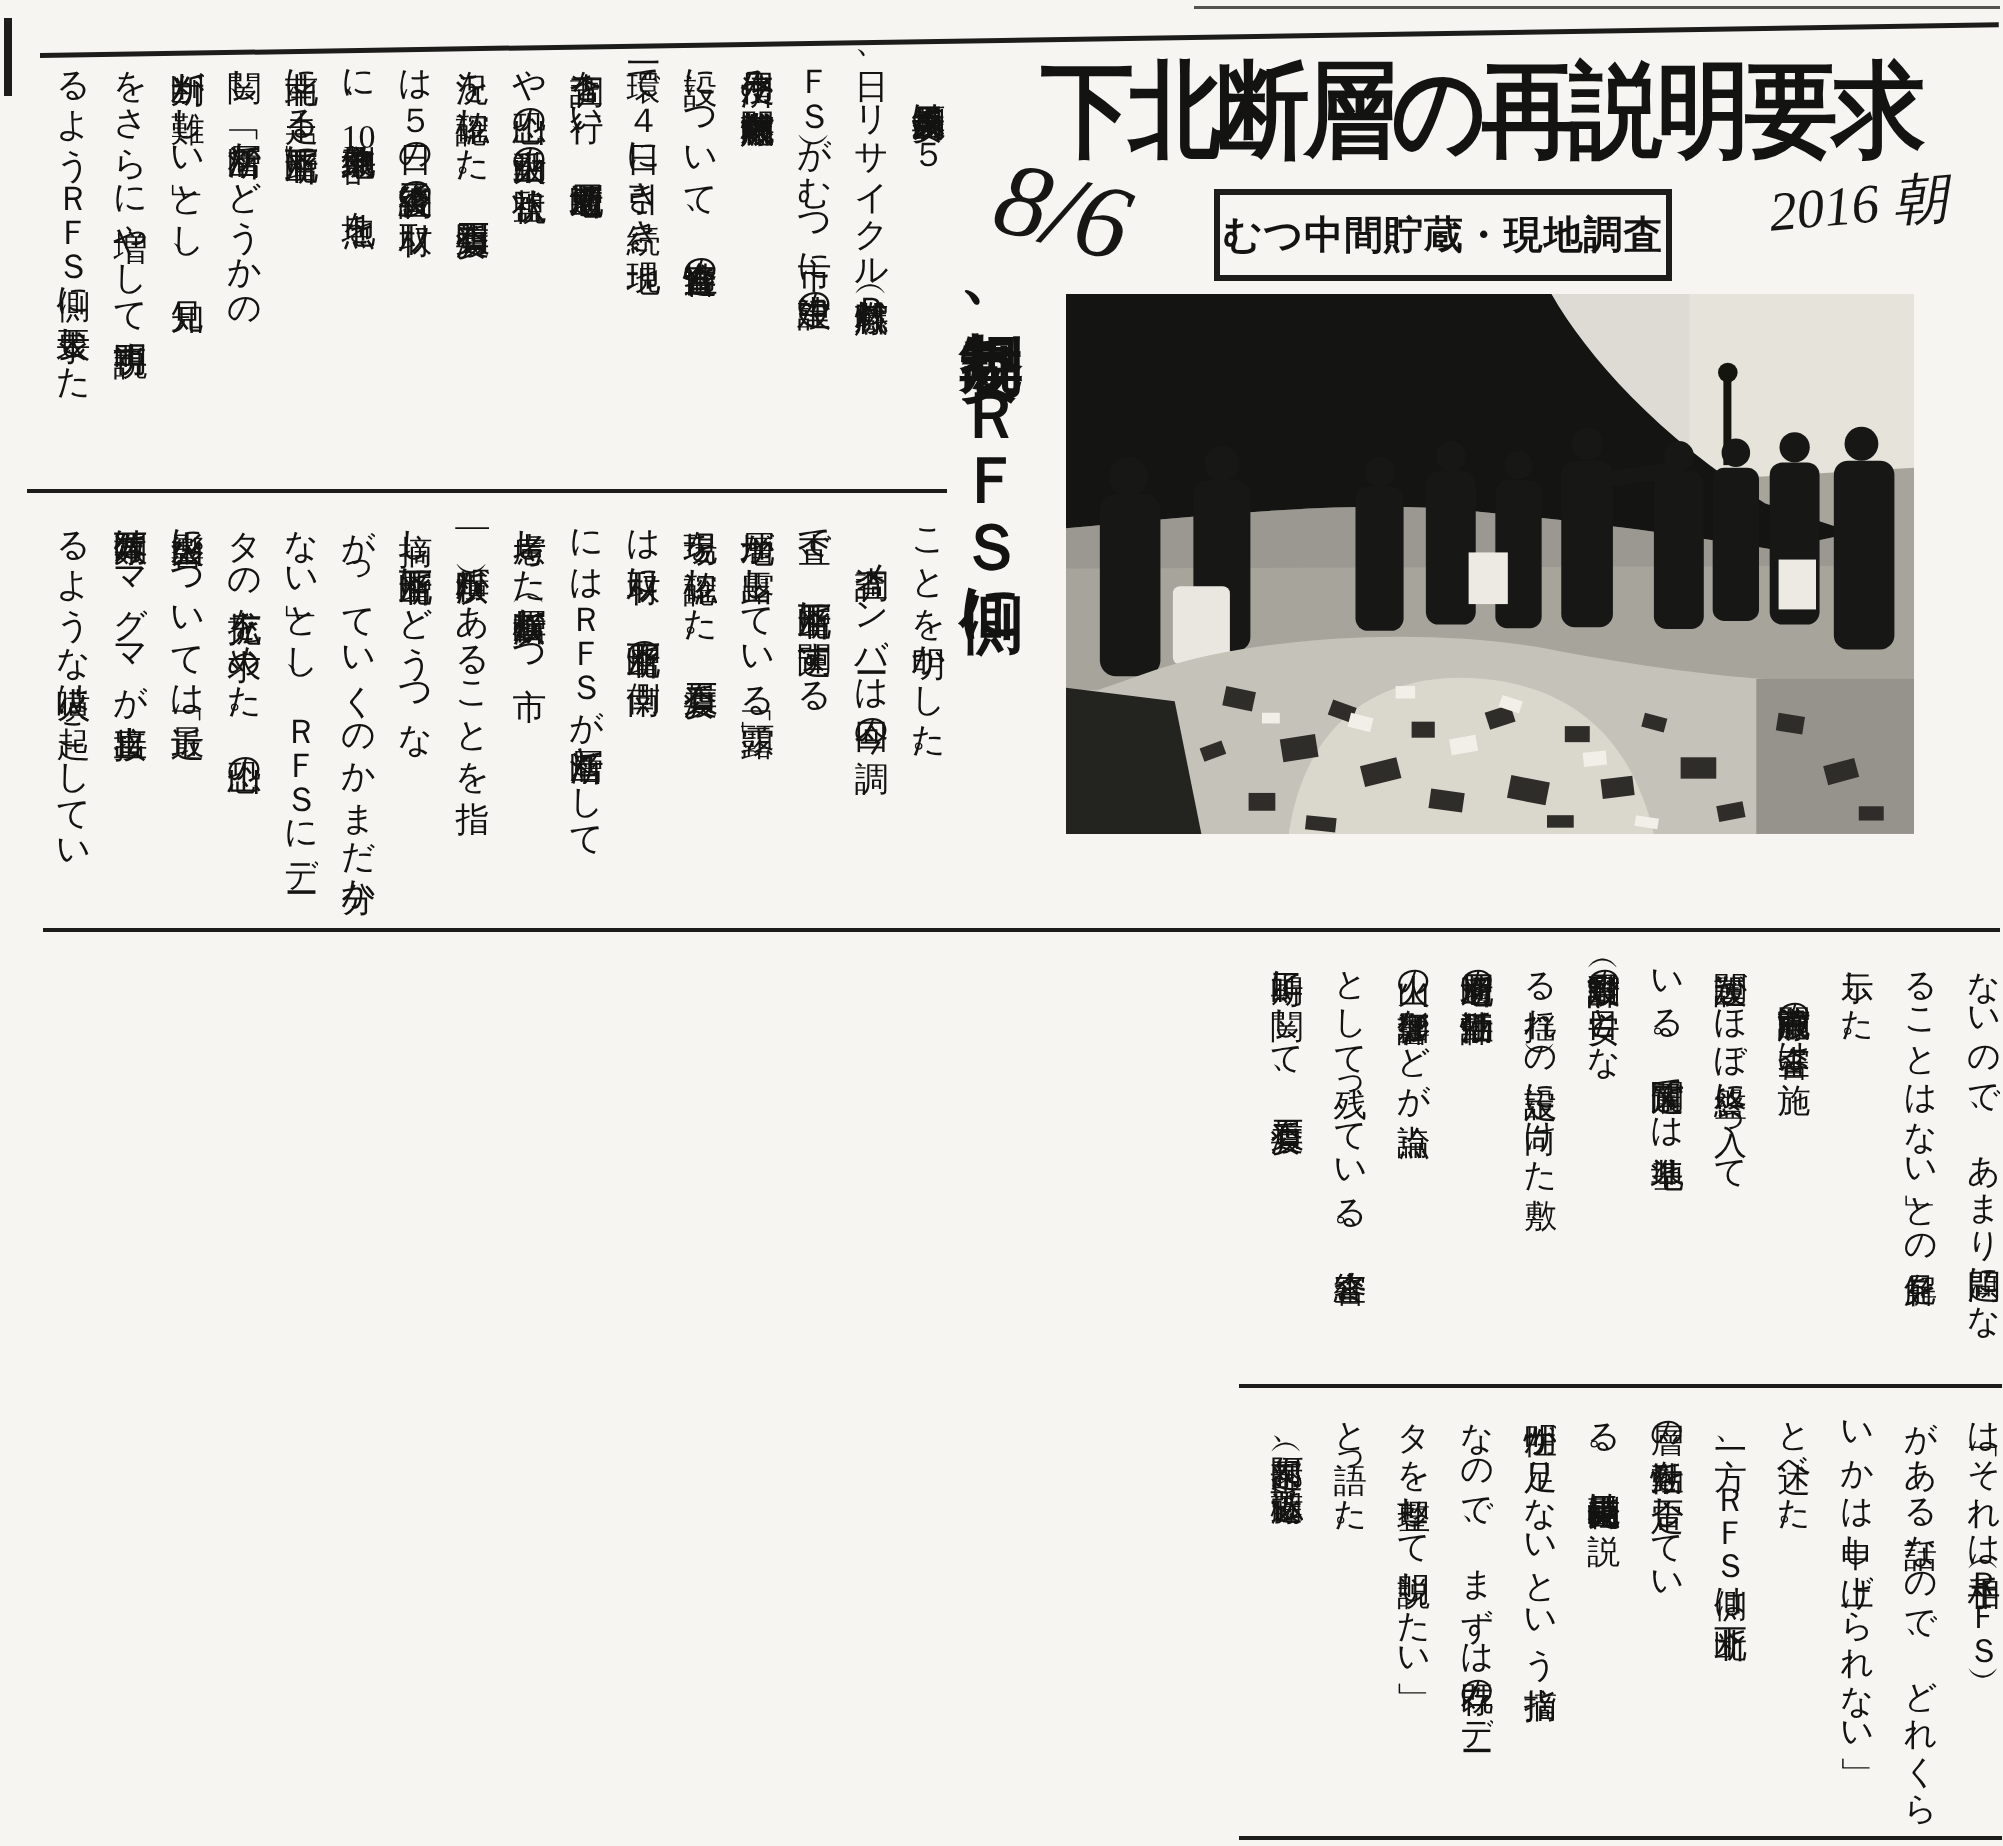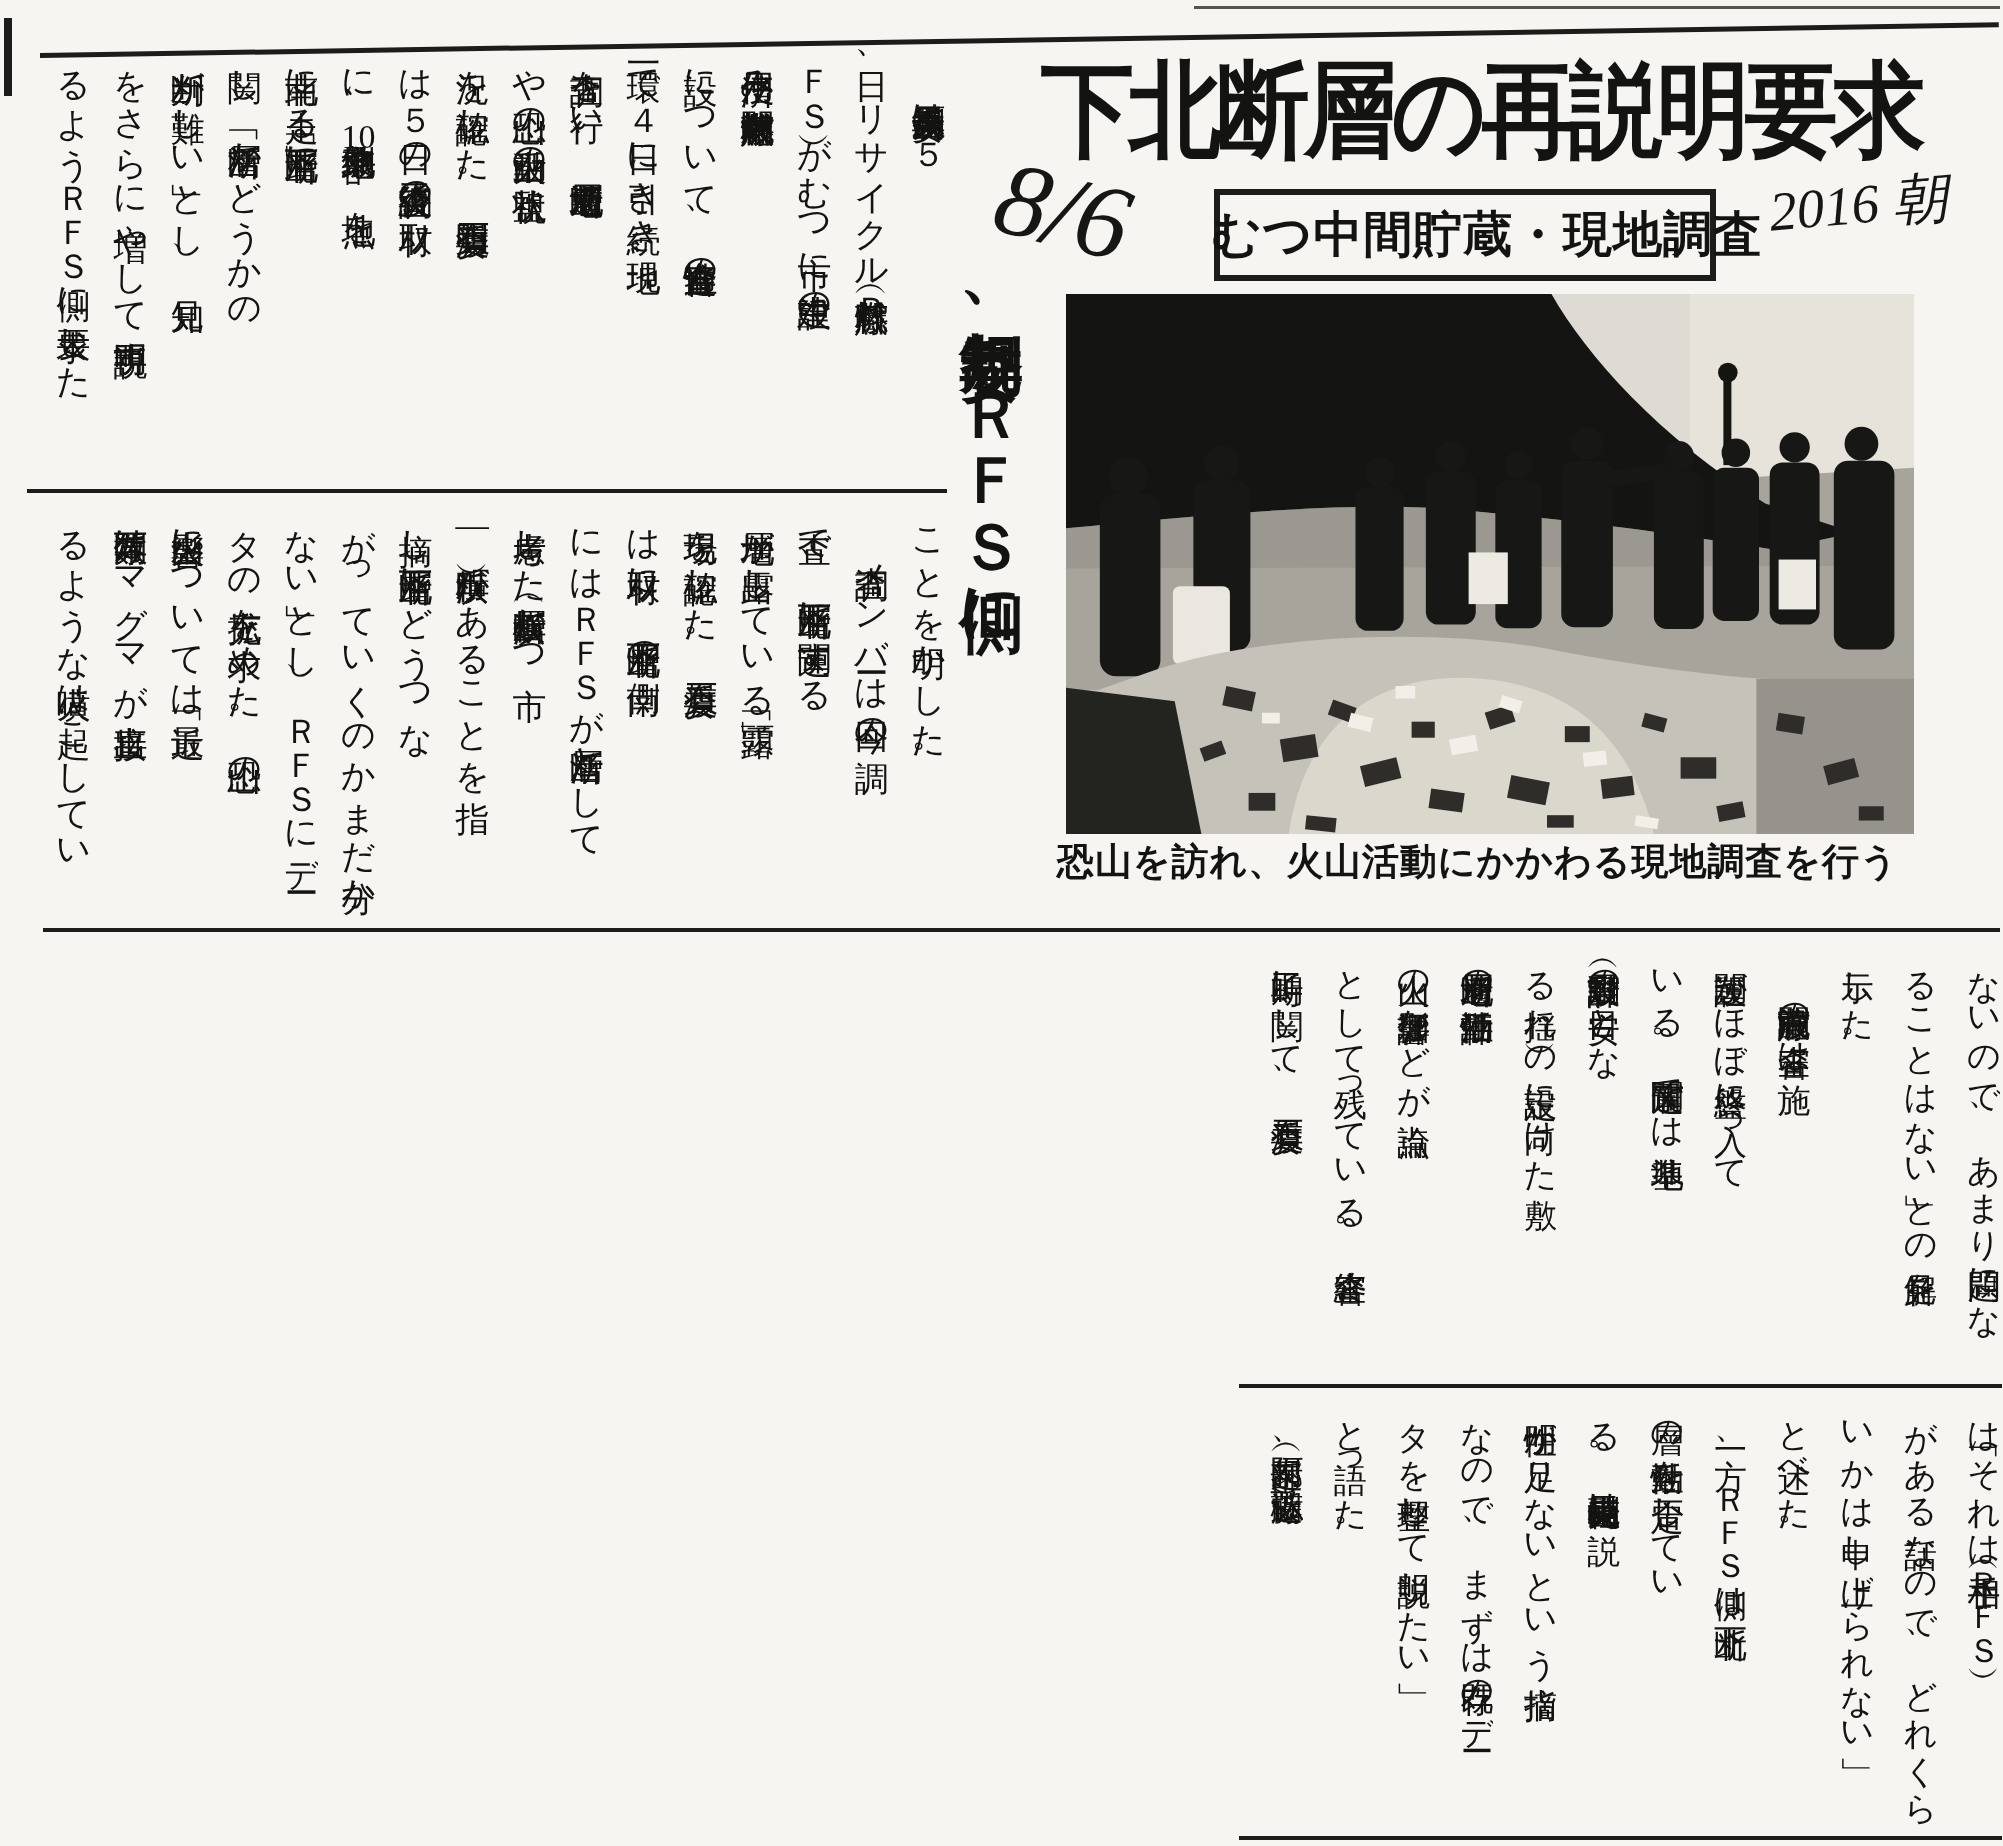--- a/index.html
+++ b/index.html
@@ -40,23 +40,22 @@
   
   .headline{
     font-size:93px;font-weight:bold;letter-spacing:-5.3px;
     white-space:nowrap;
     transform:scaleY(1.12);transform-origin:top left;
   }
   .subhead-box{
     border:6.2px solid var(--rule);
     display:flex;align-items:center;justify-content:center;
     font-family:"Liberation Sans","DejaVu Sans",sans-serif;
-    font-weight:bold;font-size:49px;letter-spacing:0.9px;
-    white-space:nowrap;
-    padding-left:44px;
+    font-weight:bold;font-size:39px;letter-spacing:0.9px;
+    white-space:nowrap;
   }
   .vertical-subhead{
     writing-mode:vertical-rl;text-orientation:upright;
     font-size:64px;font-weight:bold;letter-spacing:0.9px;
     line-height:1;white-space:nowrap;
   }
   .caption{
     font-family:"Liberation Sans","DejaVu Sans",sans-serif;
     font-weight:bold;font-size:37px;line-height:45px;
     letter-spacing:0.9px;white-space:nowrap;
@@ -198,21 +197,20 @@
       <rect x="370" y="440" width="22" height="14"></rect>
       <rect x="490" y="450" width="24" height="14" transform="rotate(18 490 450)"></rect>
       <rect x="580" y="515" width="26" height="16" transform="rotate(-6 580 515)"></rect>
       <rect x="220" y="470" width="20" height="12"></rect>
       <rect x="640" y="585" width="26" height="12" transform="rotate(9 640 585)"></rect>
     </g>
   </svg>
 </div>
 
 <div class="abs caption" style="left:1057px;top:839px;">
-  <div>恐山を訪れ、火山活動にかかわる現地調査を行う</div>
 </div>
 
 <div class="right-block">
   <div class="band" style="left:1241px;top:948px;width:759px;height:431px;">
       <div class="tcol">ないので、あまり問題にな</div>
       <div class="tcol">ることはない」との見解を</div>
       <div class="tcol">示した。</div>
       <div class="tcol">　中間貯蔵施設の審査は施</div>
       <div class="tcol">設関連がほぼ終盤に入って</div>
       <div class="tcol">いる。耐震関連では基準地</div>

